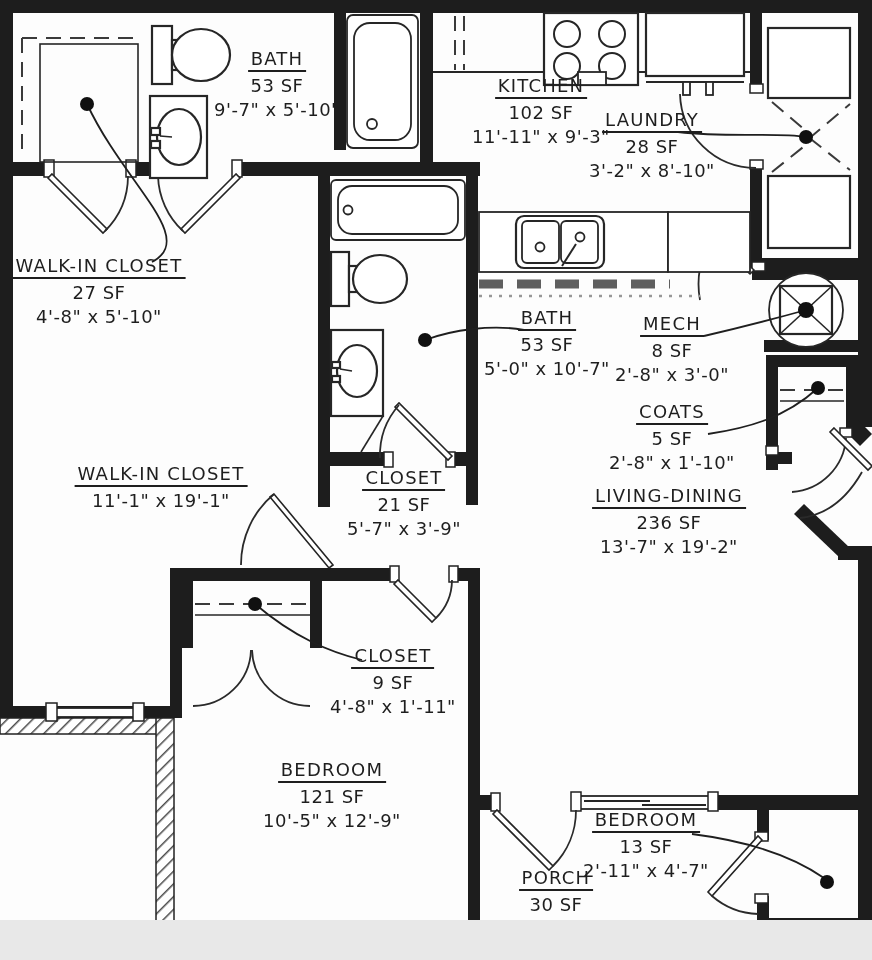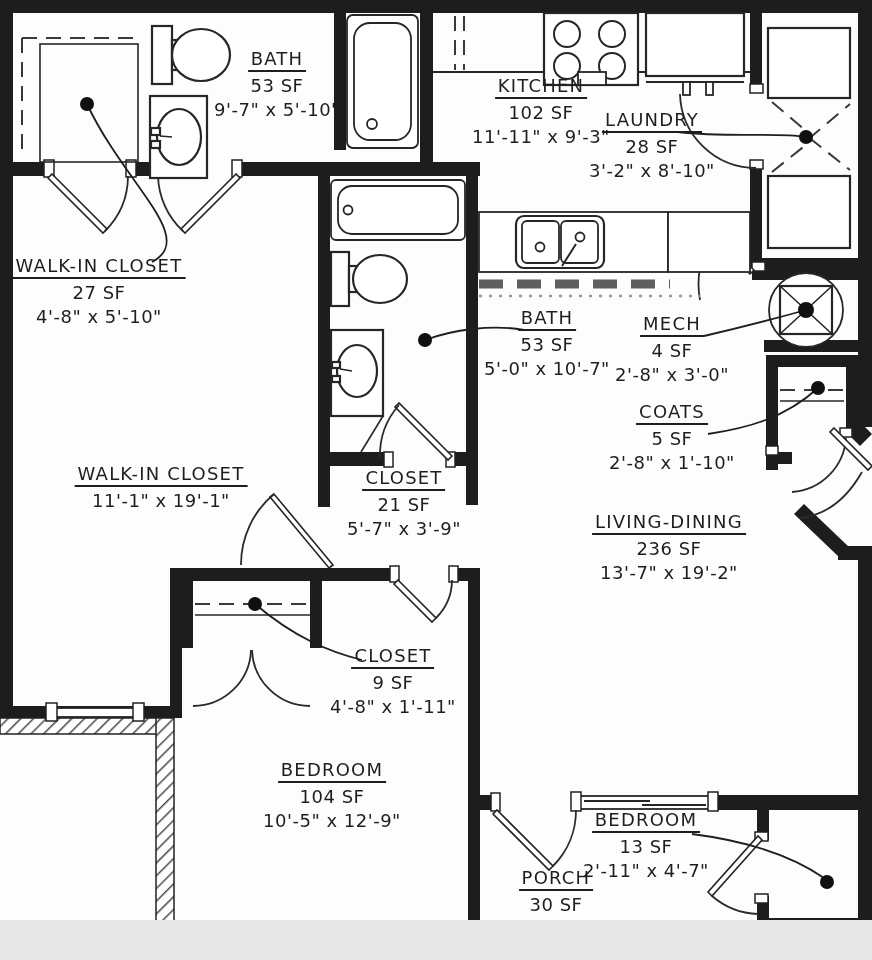--- a/index.html
+++ b/index.html
@@ -322,50 +322,50 @@
     <div>27 SF</div>
     <div>4'-8" x 5'-10"</div>
   </div>
   <div class="room-label" style="left:547px;top:306px">
     <span class="nm">BATH</span>
     <div>53 SF</div>
     <div>5'-0" x 10'-7"</div>
   </div>
   <div class="room-label" style="left:672px;top:312px">
     <span class="nm">MECH</span>
-    <div>4 SF</div>
+    <div>8 SF</div>
     <div>2'-8" x 3'-0"</div>
   </div>
   <div class="room-label" style="left:672px;top:400px">
     <span class="nm">COATS</span>
     <div>5 SF</div>
     <div>2'-8" x 1'-10"</div>
   </div>
   <div class="room-label" style="left:161px;top:462px">
     <span class="nm">WALK-IN CLOSET</span>
     <div>11'-1" x 19'-1"</div>
   </div>
   <div class="room-label" style="left:404px;top:466px">
     <span class="nm">CLOSET</span>
     <div>21 SF</div>
     <div>5'-7" x 3'-9"</div>
   </div>
-  <div class="room-label" style="left:669px;top:510px">
+  <div class="room-label" style="left:669px;top:484px">
     <span class="nm">LIVING-DINING</span>
     <div>236 SF</div>
     <div>13'-7" x 19'-2"</div>
   </div>
   <div class="room-label" style="left:393px;top:644px">
     <span class="nm">CLOSET</span>
     <div>9 SF</div>
     <div>4'-8" x 1'-11"</div>
   </div>
   <div class="room-label" style="left:332px;top:758px">
     <span class="nm">BEDROOM</span>
-    <div>104 SF</div>
+    <div>121 SF</div>
     <div>10'-5" x 12'-9"</div>
   </div>
   <div class="room-label" style="left:646px;top:808px">
     <span class="nm">BEDROOM</span>
     <div>13 SF</div>
     <div>2'-11" x 4'-7"</div>
   </div>
   <div class="room-label" style="left:556px;top:866px">
     <span class="nm">PORCH</span>
     <div>30 SF</div>

